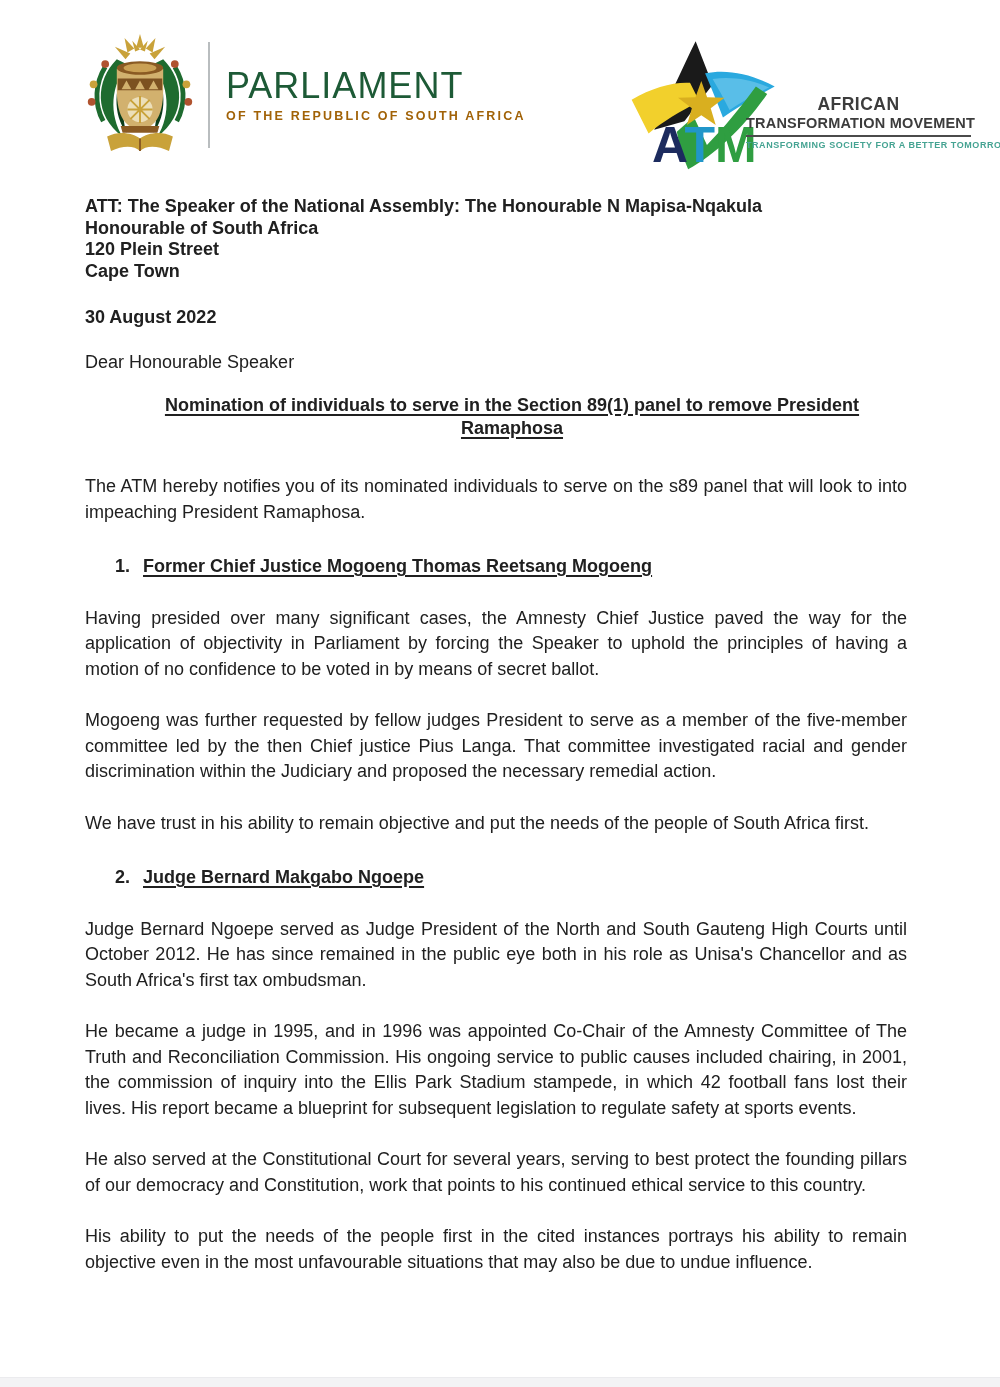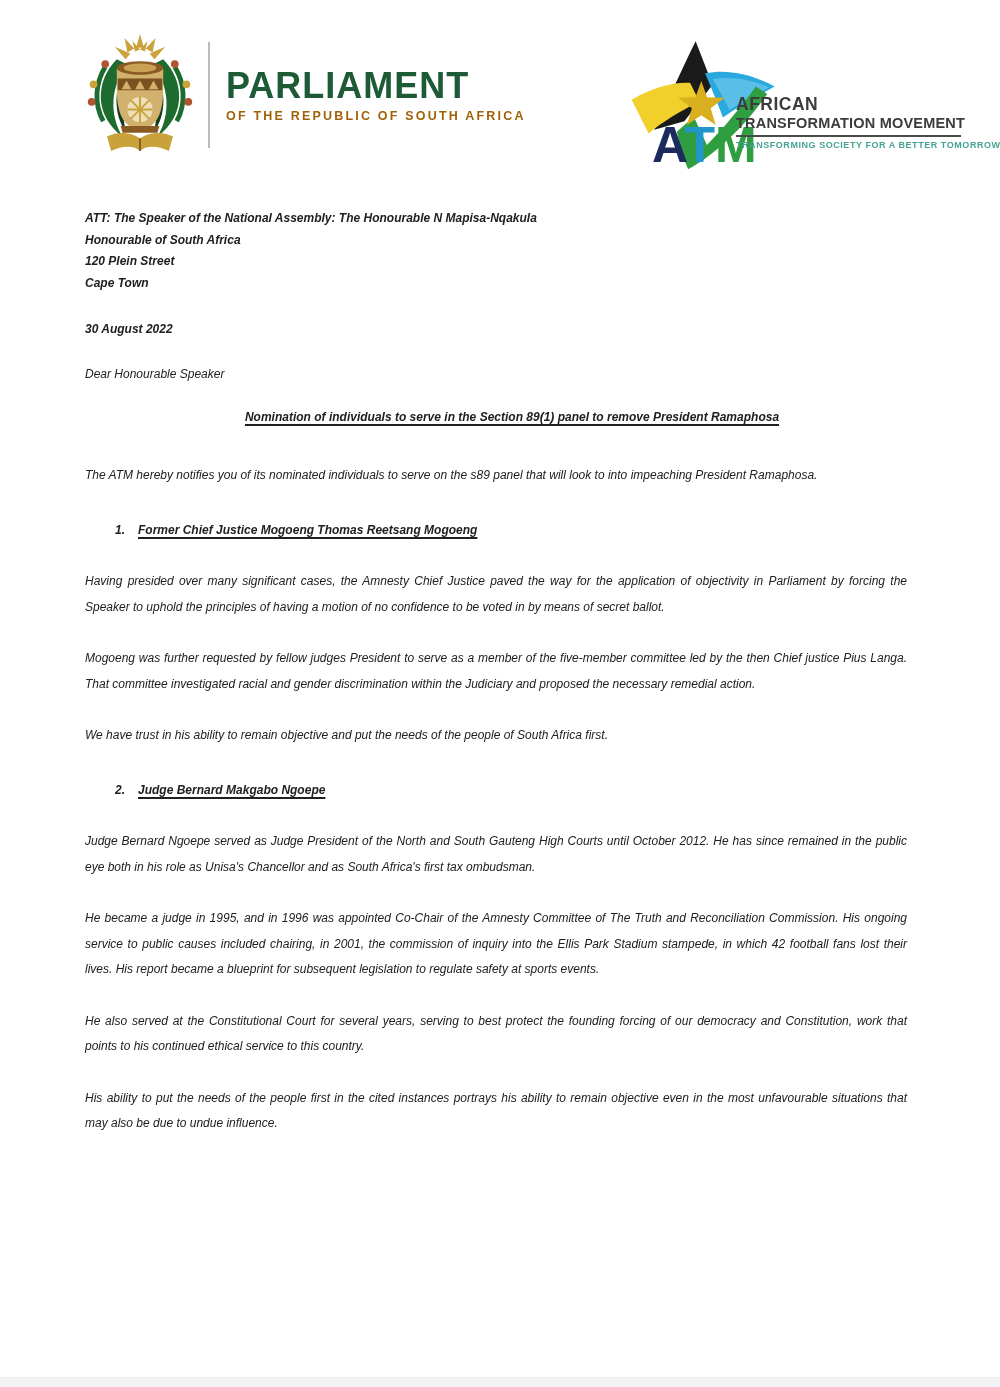--- a/index.html
+++ b/index.html
@@ -15,52 +15,52 @@
     overflow: hidden;
   }
 
   
   .letterhead { position: absolute; top: 28px; left: 0; right: 0; height: 150px; }
 
   .parl-logo { position: absolute; left: 82px; top: 6px; display: flex; align-items: center; }
   .parl-emblem { width: 116px; height: 122px; }
   .parl-divider { width: 2px; height: 106px; background: #b9bdbf; margin: 0 16px 0 10px; }
   .parl-name {
-    font-size: 36px; font-weight: bold; color: #1d5a36; letter-spacing: 1px;
+    font-size: 36px; font-weight: normal; color: #1d5a36; letter-spacing: 1px;
     line-height: 1.05;
   }
   .parl-tagline {
     font-size: 12.5px; color: #a16207; letter-spacing: 2.2px; margin-top: 5px;
     font-weight: bold;
   }
 
   .atm-logo { position: absolute; left: 616px; top: 0; width: 370px; height: 152px; }
   .atm-star { position: absolute; left: 10px; top: 0; width: 160px; height: 150px; }
   .atm-abbr {
     position: absolute; left: 36px; top: 92px;
     font-size: 50px; font-weight: bold; letter-spacing: 0px; line-height: 1;
   }
   .atm-abbr .l-a { color: #1c2b5e; }
   .atm-abbr .l-t { color: #2196c9; }
   .atm-abbr .l-m { color: #2f9e41; }
-  .atm-textblock { position: absolute; left: 120px; top: 66px; width: 225px; }
+  .atm-textblock { position: absolute; left: 130px; top: 66px; width: 225px; text-align: center; }
   .atm-line1 { font-size: 17.5px; font-weight: bold; color: #3c3c3c; letter-spacing: 0.5px; }
   .atm-line2 {
     font-size: 14.5px; font-weight: bold; color: #3c3c3c; letter-spacing: 0.2px;
     padding-bottom: 4px; border-bottom: 2px solid #4b4b4b; white-space: nowrap;
   }
   .atm-tagline {
     font-size: 9px; color: #45a392; letter-spacing: 0.55px; margin-top: 3px;
     white-space: nowrap; font-weight: bold;
   }
 
   
   .content {
-    position: absolute; left: 85px; top: 208px; width: 822px;
-    font-size: 12px; line-height: 25.5px; font-style: italic;
+    position: absolute; left: 85px; top: 196px; width: 822px;
+    font-size: 18px; line-height: 25.5px;
   }
   .addr-line { font-weight: bold; line-height: 21.5px; }
   .date-line { font-weight: bold; margin-top: 25px; line-height: 21.5px; }
   .salutation { margin-top: 23px; line-height: 21.5px; }
   .subject { margin-top: 21px; text-align: center; font-weight: bold; line-height: 23px; }
   .subject .subject-inner {
     display: inline-block; max-width: 772px; padding-left: 32px;
   }
   .subject .subject-inner span {
     text-decoration: underline; text-decoration-thickness: 2px; text-underline-offset: 3px;
@@ -187,19 +187,19 @@
     <p class="para">Having presided over many significant cases, the Amnesty Chief Justice paved the way for the application of objectivity in Parliament by forcing the Speaker to uphold the principles of having a motion of no confidence to be voted in by means of secret ballot.</p>
     <p class="para">Mogoeng was further requested by fellow judges President to serve as a member of the five-member committee led by the then Chief justice Pius Langa. That committee investigated racial and gender discrimination within the Judiciary and proposed the necessary remedial action.</p>
     <p class="para">We have trust in his ability to remain objective and put the needs of the people of South Africa first.</p>
 
     <div class="sec-head">
       <span class="sec-num">2.</span>
       <span class="sec-title">Judge Bernard Makgabo Ngoepe</span>
     </div>
     <p class="para">Judge Bernard Ngoepe served as Judge President of the North and South Gauteng High Courts until October 2012. He has since remained in the public eye both in his role as Unisa's Chancellor and as South Africa's first tax ombudsman.</p>
     <p class="para">He became a judge in 1995, and in 1996 was appointed Co-Chair of the Amnesty Committee of The Truth and Reconciliation Commission. His ongoing service to public causes included chairing, in 2001, the commission of inquiry into the Ellis Park Stadium stampede, in which 42 football fans lost their lives. His report became a blueprint for subsequent legislation to regulate safety at sports events.</p>
-    <p class="para">He also served at the Constitutional Court for several years, serving to best protect the founding forcing of our democracy and Constitution, work that points to his continued ethical service to this country.</p>
+    <p class="para">He also served at the Constitutional Court for several years, serving to best protect the founding pillars of our democracy and Constitution, work that points to his continued ethical service to this country.</p>
     <p class="para">His ability to put the needs of the people first in the cited instances portrays his ability to remain objective even in the most unfavourable situations that may also be due to undue influence.</p>
 
   </main>
 
   <div class="bottom-strip"></div>
 </div>
 
 </body></html>

